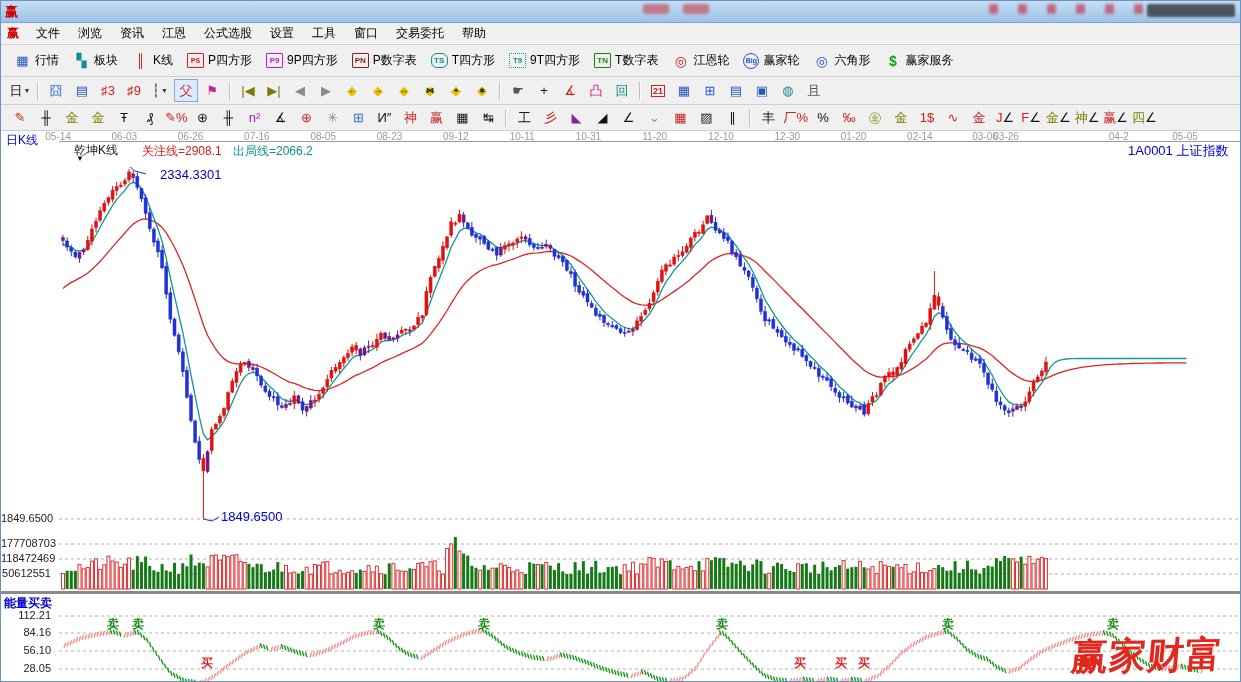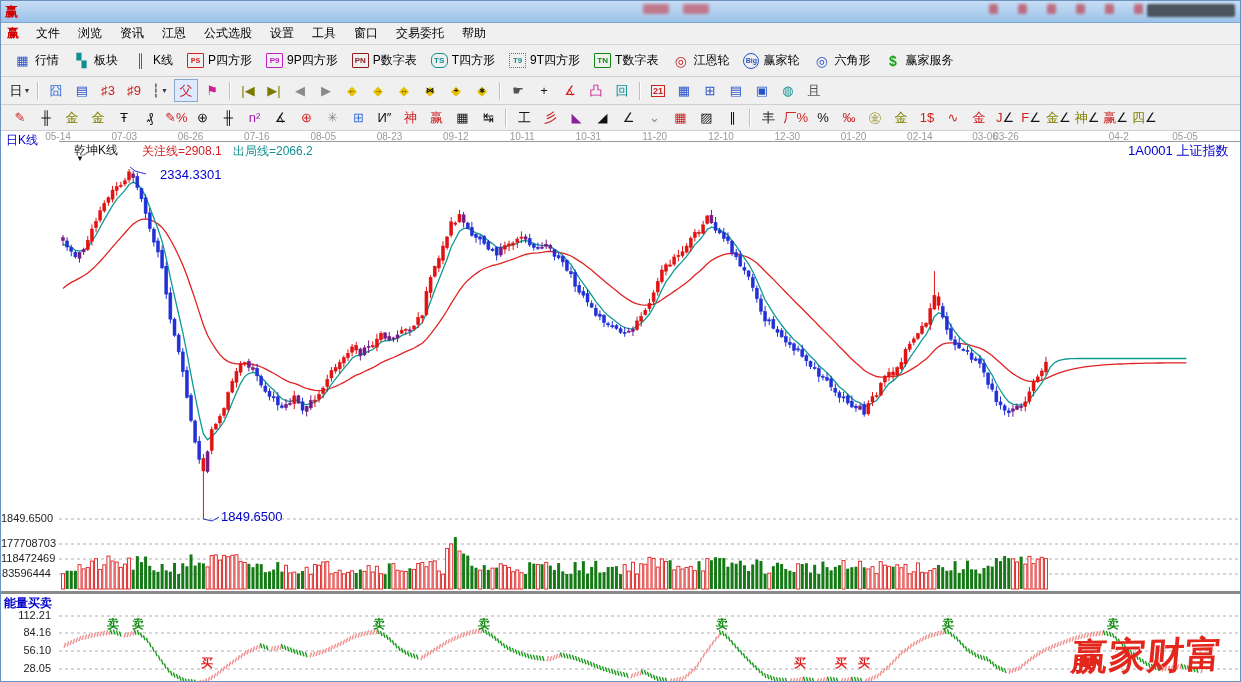--- a/index.html
+++ b/index.html
@@ -1518,21 +1518,21 @@
         <line x1="1188" y1="539.5952" x2="1186.4" y2="534.5952" stroke="#1c9a1c" stroke-width="1.4"></line>
         <line x1="1191" y1="540.5312" x2="1189.4" y2="535.5312" stroke="#1c9a1c" stroke-width="1.4"></line>
         <line x1="1194" y1="541.1552" x2="1192.4" y2="536.1552" stroke="#1c9a1c" stroke-width="1.4"></line>
         <line x1="1197" y1="541.7792" x2="1195.4" y2="536.7792" stroke="#1c9a1c" stroke-width="1.4"></line>
         <line x1="1200" y1="542.4032" x2="1201.6" y2="537.4032" stroke="#f09090" stroke-width="1.4"></line>
       </svg>
 
     <span class="clabel lbl-blue" style="left:5px;top:1px;font-size:12px;">日K线</span>
     <div id="date-strip">
         <span class="date-lbl" style="left: 57px;">05-14</span>
-        <span class="date-lbl" style="left: 123.3px;">07-03</span>
+        <span class="date-lbl" style="left: 123.3px;">06-03</span>
         <span class="date-lbl" style="left: 189.6px;">06-26</span>
         <span class="date-lbl" style="left: 255.9px;">07-16</span>
         <span class="date-lbl" style="left: 322.2px;">08-05</span>
         <span class="date-lbl" style="left: 388.5px;">08-23</span>
         <span class="date-lbl" style="left: 454.8px;">09-12</span>
         <span class="date-lbl" style="left: 521.1px;">10-11</span>
         <span class="date-lbl" style="left: 587.4px;">10-31</span>
         <span class="date-lbl" style="left: 653.7px;">11-20</span>
         <span class="date-lbl" style="left: 720px;">12-10</span>
         <span class="date-lbl" style="left: 786.3px;">12-30</span>
@@ -1550,21 +1550,21 @@
     <span class="clabel lbl-teal" style="left:232px;top:12px;">出局线=2066.2</span>
     <span class="clabel lbl-blue" style="left:147px;top:36px;font-size:13px;margin-left:12px;">2334.3301</span>
     <span class="clabel lbl-blue" style="left:220px;top:378px;font-size:13px;">1849.6500</span>
     <span class="clabel lbl-blue" style="left:1127px;top:11px;font-size:13px;">1A0001 上证指数</span>
     <span class="clabel lbl-blue" style="left:3px;top:464px;font-size:12px;font-weight:bold;">能量买卖</span>
 
     <div id="axis-labels">
         <span class="axis-lbl" style="top: 388px;">1849.6500</span>
         <span class="axis-lbl" style="top: 413px;">177708703</span>
         <span class="axis-lbl" style="top: 428px;">118472469</span>
-        <span class="axis-lbl" style="top: 443px;">83596444</span>
+        <span class="axis-lbl" style="top: 443px;">50612551</span>
         <span class="axis-lbl" style="top: 485px;">112.21</span>
         <span class="axis-lbl" style="top: 502px;">84.16</span>
         <span class="axis-lbl" style="top: 520px;">56.10</span>
         <span class="axis-lbl" style="top: 538px;">28.05</span>
       </div>
     <div id="signal-markers">
         <span class="mark-sell" style="left: 112px; top: 485px;">卖</span>
         <span class="mark-sell" style="left: 137px; top: 485px;">卖</span>
         <span class="mark-sell" style="left: 378px; top: 485px;">卖</span>
         <span class="mark-sell" style="left: 483px; top: 485px;">卖</span>

